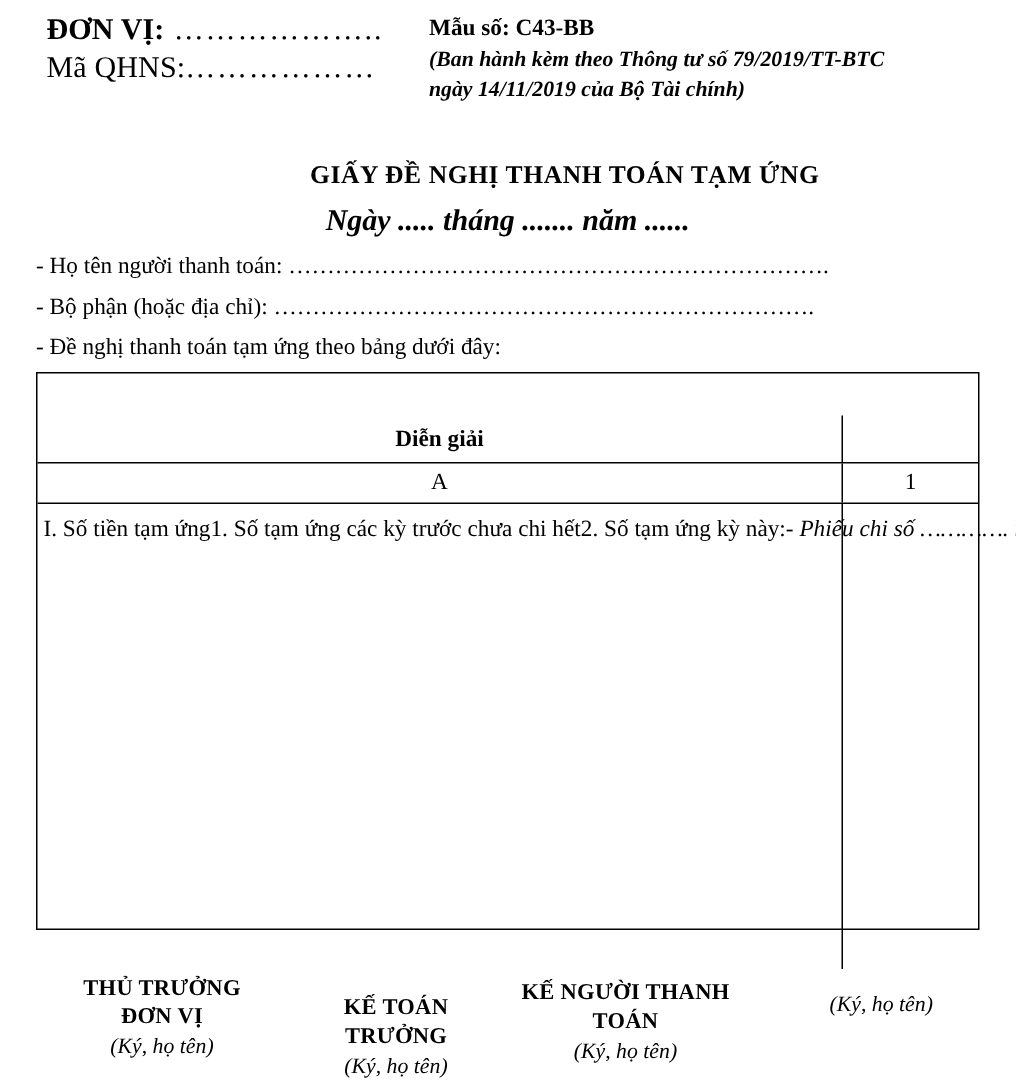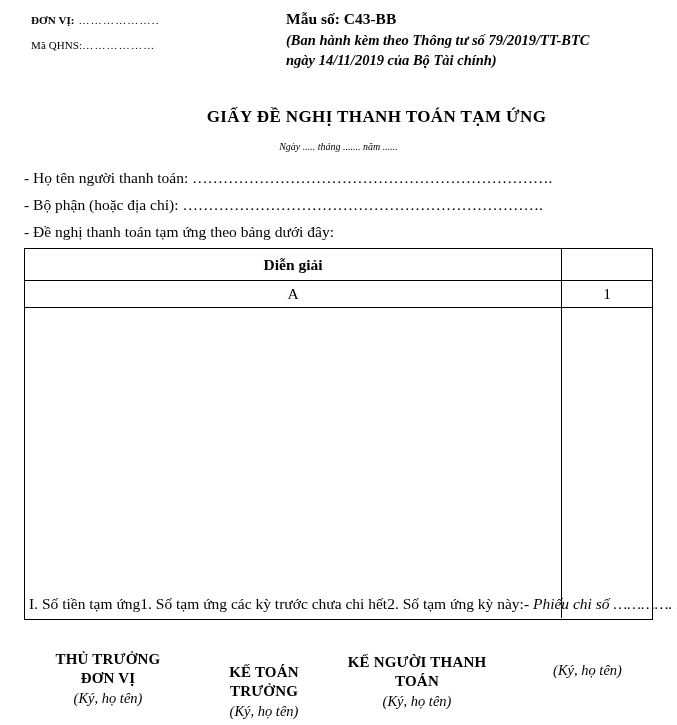--- a/index.html
+++ b/index.html
@@ -32,21 +32,21 @@
     width: 677px;
     height: 92px;
   }
   .unit-block {
     position: absolute;
     left: 31px;
     top: 0;
     width: 260px;
   }
   .unit-line {
-    font-size: 11px;
+    font-size: 20px;
     line-height: 25px;
     white-space: nowrap;
     letter-spacing: 0.1px;
   }
   .unit-label-bold {
     font-weight: bold;
   }
   .dots {
     letter-spacing: 1.2px;
   }
@@ -85,22 +85,23 @@
     line-height: 22px;
     padding-left: 38px;
   }
   .doc-date {
     position: absolute;
     top: 136px;
     left: 0;
     width: 677px;
     text-align: center;
     font-style: italic;
-    font-size: 10px;
+    font-size: 20px;
     line-height: 22px;
+    font-weight: bold;
   }
 
   
   .intro {
     position: absolute;
     top: 164px;
     left: 24px;
     width: 645px;
   }
   .intro-line {
@@ -120,20 +121,21 @@
     border: 1.6px solid #000;
     box-sizing: border-box;
   }
   .tbl-row {
     display: flex;
     box-sizing: border-box;
   }
   .tbl-head {
     height: 32px;
     border-bottom: 1.6px solid #000;
+    margin-top: 28px;
   }
   .tbl-sub {
     height: 27px;
     border-bottom: 1.6px solid #000;
   }
   .tbl-body {
     height: 310px;
   }
   .col-desc {
     width: 537px;
@@ -152,21 +154,21 @@
   }
   .th-text {
     font-size: 15.5px;
     font-weight: bold;
   }
   .sub-text {
     font-size: 15.5px;
   }
 
   .tbl-body .col-desc {
-    align-items: flex-end;
+    align-items: flex-start;
     justify-content: flex-start;
     padding: 3px 0 0 4px;
   }
   .body-line {
     font-size: 15.5px;
     line-height: 28.3px;
     white-space: nowrap;
   }
   .body-line.ital {
     font-style: italic;

